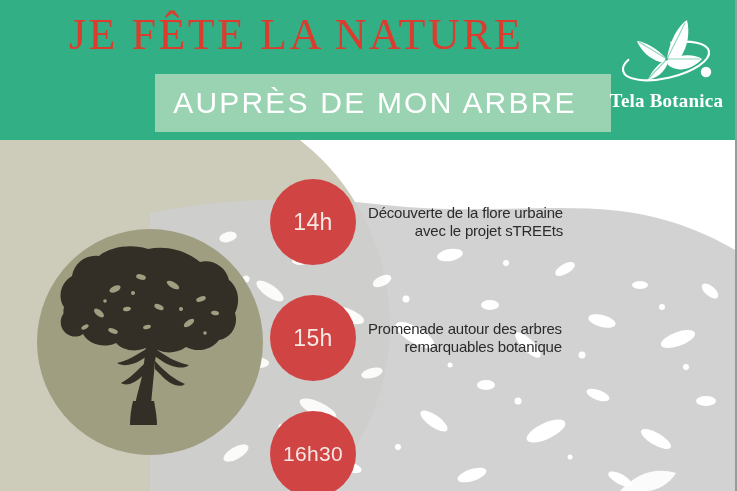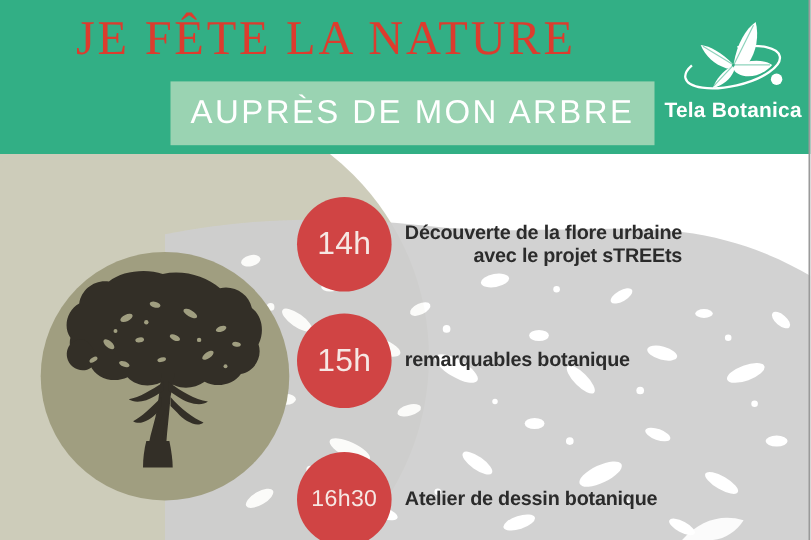--- a/index.html
+++ b/index.html
@@ -45,20 +45,21 @@
     margin-left: 29px;
   }
 
   .subtitle-band {
     position: absolute;
     left: 155px;
     top: 74px;
     width: 440px;
     height: 58px;
     background: #9AD3B2;
+    padding-left: 16px;
   }
 
   .header-subtitle {
     position: absolute;
     left: 0;
     top: 0;
     width: 440px;
     height: 58px;
     display: flex;
     align-items: center;
@@ -85,21 +86,21 @@
     top: 0;
     width: 125px;
     height: 78px;
   }
   .logo-text {
     position: absolute;
     left: 0;
     top: 76px;
     width: 125px;
     text-align: center;
-    font-family: Liberation Sans, sans-serif;
+    font-family: Liberation Serif, serif;
     font-size: 19px;
     font-weight: 700;
     color: #ffffff;
     white-space: nowrap;
     letter-spacing: 0.2px;
   }
 
   
   .stage {
     position: absolute;
@@ -168,48 +169,48 @@
   }
   .sched-row {
     position: absolute;
     left: 270px;
     width: 467px;
     height: 100px;
     display: flex;
     align-items: center;
   }
   .sched-row.r0 { top: 32px; }
-  .sched-row.r1 { top: 138px; }
+  .sched-row.r1 { top: 148px; }
   .sched-row.r2 { top: 264px; }
 
   .time-bubble {
     flex: 0 0 auto;
     width: 86px;
     height: 86px;
     border-radius: 50%;
     background: #D04444;
     display: flex;
     align-items: center;
     justify-content: center;
     color: #F6E7E3;
     font-family: "Liberation Sans", sans-serif;
-    font-size: 29px;
+    font-size: 23px;
     font-weight: 400;
     letter-spacing: 0.3px;
   }
   .sched-row.r2 .time-bubble {
     font-size: 21px;
   }
 
   .sched-text {
     margin-left: 12px;
     color: #2B2B2B;
     font-family: "Liberation Sans", sans-serif;
-    font-size: 18px;
-    font-weight: 700;
+    font-size: 15px;
+    font-weight: 400;
     line-height: 1.18;
     letter-spacing: -0.2px;
     white-space: nowrap;
   }
   .sched-text .l1 { display: block; text-align: left; }
   .sched-text .l2 { display: block; text-align: right; }
 
   
   .edge-right {
     position: absolute;
@@ -373,28 +374,28 @@
         <div class="time-bubble">14h</div>
         <div class="sched-text">
           <span class="l1">Découverte de la flore urbaine</span>
           <span class="l2">avec le projet sTREEts</span>
         </div>
       </div>
 
       <div class="sched-row r1">
         <div class="time-bubble">15h</div>
         <div class="sched-text">
+          <span class="l1">Promenade autour des arbres</span>
           <span class="l2">remarquables botanique</span>
         </div>
       </div>
 
       <div class="sched-row r2">
         <div class="time-bubble">16h30</div>
         <div class="sched-text">
-          <span class="l1">Atelier de dessin botanique</span>
         </div>
       </div>
 
     </div>
   </div>
 
   <div class="edge-right"></div>
 </div>
 
 </body></html>

